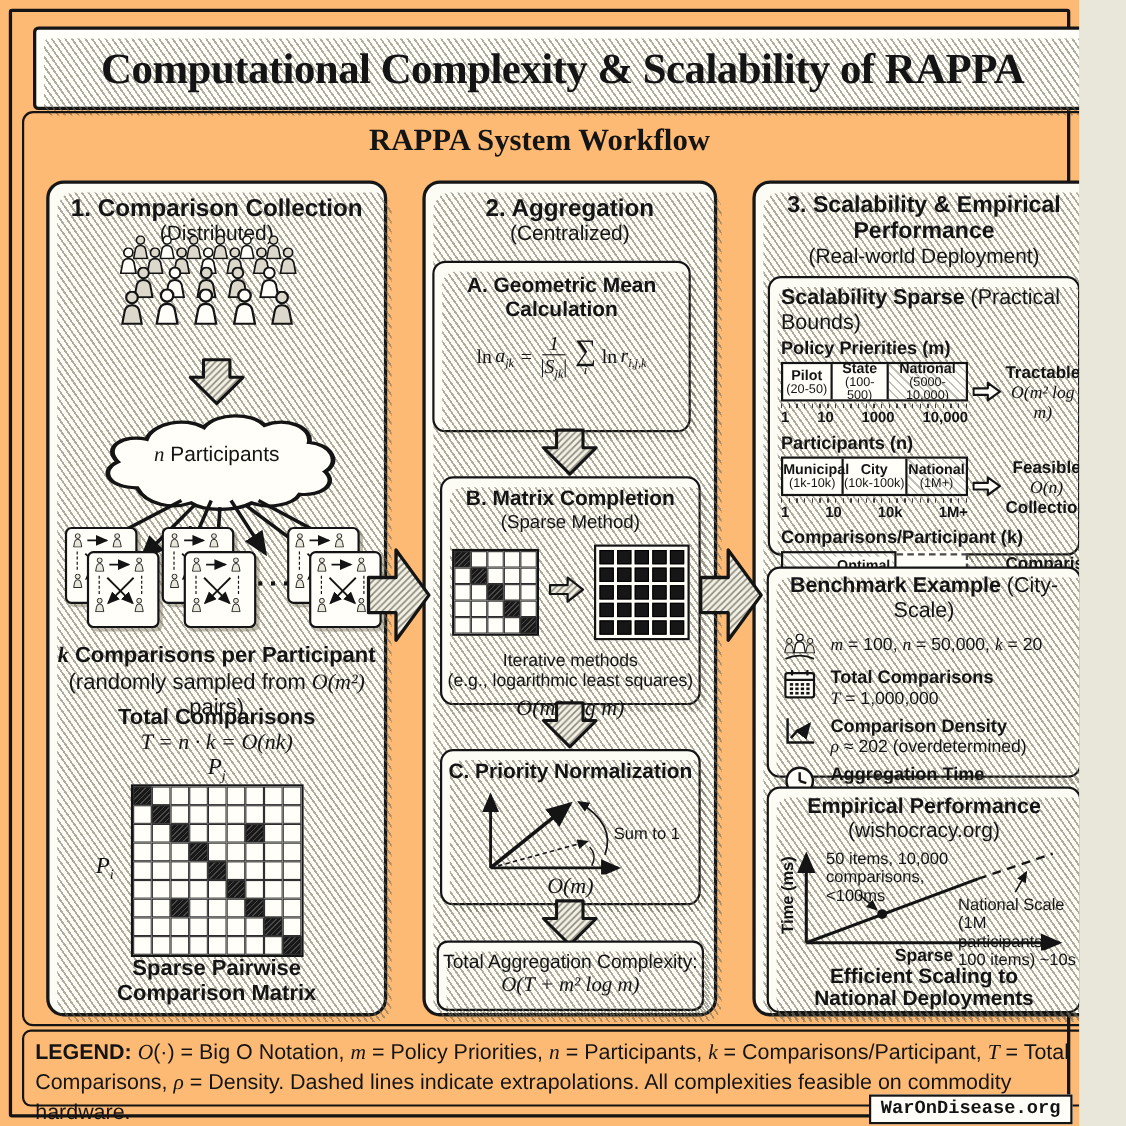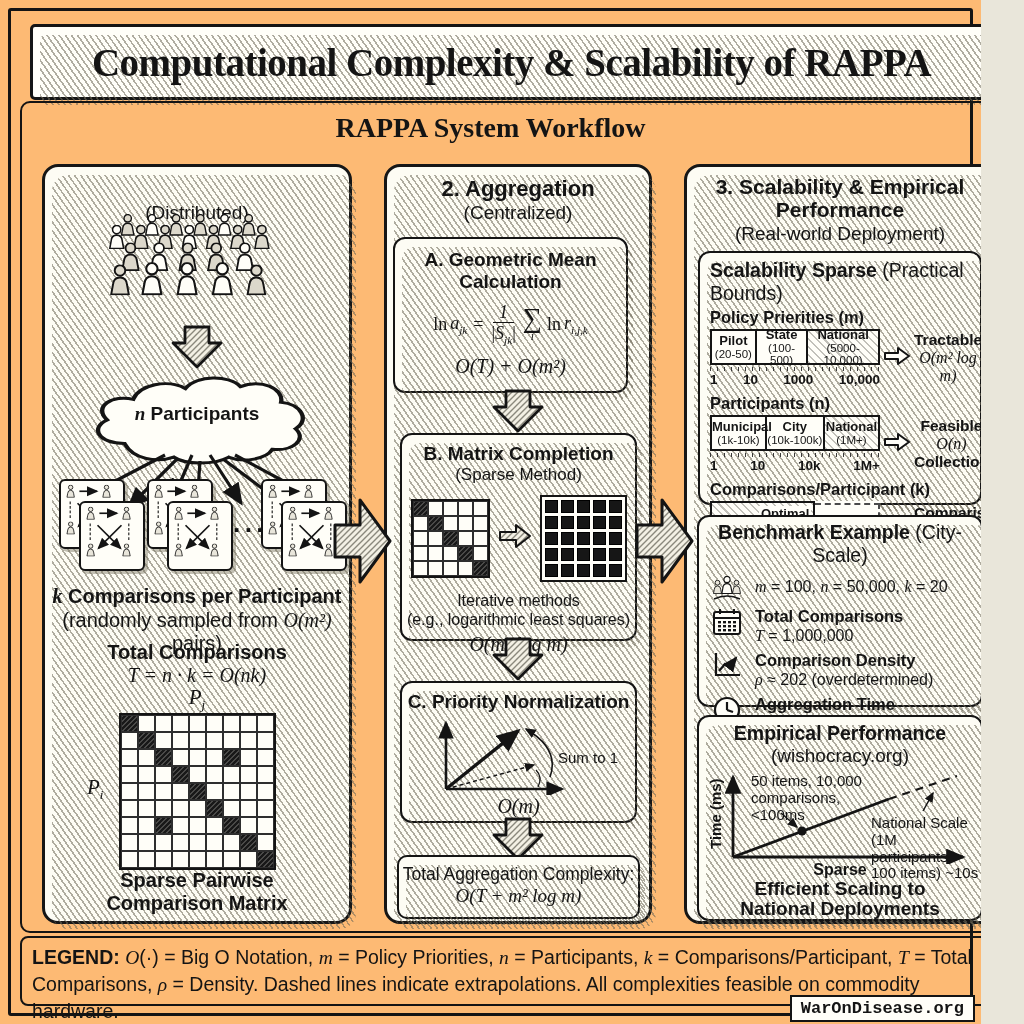--- a/index.html
+++ b/index.html
@@ -21,21 +21,21 @@
   #col2{left:384px;top:164px;width:262px;height:754px}
   #col3{left:684px;top:164px;width:306px;height:754px}
   .ch{font-weight:700;font-size:22px;line-height:1.1}
   .cs{font-size:19px}
   .m{font-family:"Liberation Serif",serif;font-style:italic}
   .mv{font-family:"Liberation Serif",serif;font-style:italic;font-weight:inherit}
   .up{font-style:normal}
   sub{font-size:.62em}
   .hatchbg{background-image:repeating-linear-gradient(45deg,rgba(70,68,58,.33) 0 1.5px,transparent 1.5px 5.5px)}
   
-  .cloudlabel{font-weight:700;font-size:19px}
+  .cloudlabel{font-weight:400;font-size:19px}
   .cardgroup{width:84px;height:92px}
   .minicard{position:absolute;width:62px;height:66px;background:#fffef8;border:2.5px solid #141414;border-radius:6px;
     box-shadow:3px 3px 0 rgba(120,115,95,.45)}
   .minicard.front{left:20px;top:22px}
   .dots{font-weight:700;font-size:26px;letter-spacing:3px}
   .kcap{font-weight:700;font-size:20px}
   .kcap2{font-size:20px}
   .tlab{font-weight:700;font-size:20px}
   .tfor{font-size:20px}
   .pj{font-size:21px}
@@ -127,20 +127,21 @@
   <div class="abs frame"></div>
 
   <div class="abs titlebox shd">
     <h1>Computational Complexity &amp; Scalability of RAPPA</h1>
   </div>
 
   <div class="abs wfbox"></div>
   <div class="abs wftitle ctr">RAPPA System Workflow</div>
 
   <section id="col1" class="abs col shd">
+    <div class="abs ch ctr" style="top:10px">1. Comparison Collection</div>
     <div class="abs cs ctr" style="top:35px">(Distributed)</div>
 
     <svg class="abs" style="left:42px;top:46px" width="220" height="92" viewBox="0 0 200 82">
       <use href="#person" x="30" y="0" width="14" height="20" style="color:#dcd8cb"></use>
       <use href="#person" x="52" y="0" width="14" height="20" style="color:#fffef8"></use>
       <use href="#person" x="74" y="0" width="14" height="20" style="color:#dcd8cb"></use>
       <use href="#person" x="96" y="0" width="14" height="20" style="color:#dcd8cb"></use>
       <use href="#person" x="118" y="0" width="14" height="20" style="color:#fffef8"></use>
       <use href="#person" x="140" y="0" width="14" height="20" style="color:#dcd8cb"></use>
       <use href="#person" x="19" y="10" width="16" height="22" style="color:#fffef8"></use>
@@ -371,21 +372,20 @@
             <span class="fn">1</span>
             <span class="fd"><span class="up">|</span><span>S</span><sub>jk</sub><span class="up">|</span></span>
           </span>
         <span class="sum">
             <span class="sg up">∑</span>
             <span class="si">i</span>
           </span>
         <span class="up">ln</span>
         <span><span>r</span><sub>i,j,k</sub></span>
       </div>
-      <div class="cx m ctr" style="margin-top:8px">O(T) + O(m²)</div>
     </div>
 
     <div class="abs blockdown" style="left:104px;top:222px"><svg width="54" height="44" viewBox="0 0 54 44">
           <polygon points="15,2 39,2 39,18 51,18 27,42 3,18 15,18" fill="url(#hp)" stroke="#141414" stroke-width="2.8" stroke-linejoin="round"></polygon>
         </svg></div>
 
     <div class="bx shd" style="left:13px;top:266px;width:233px;height:204px">
       <div class="bxt ctr" style="margin-top:8px">B. Matrix Completion</div>
       <div class="bxs ctr">(Sparse Method)</div>
       <div style="display:flex;align-items:center;justify-content:center;gap:8px;margin-top:10px">

